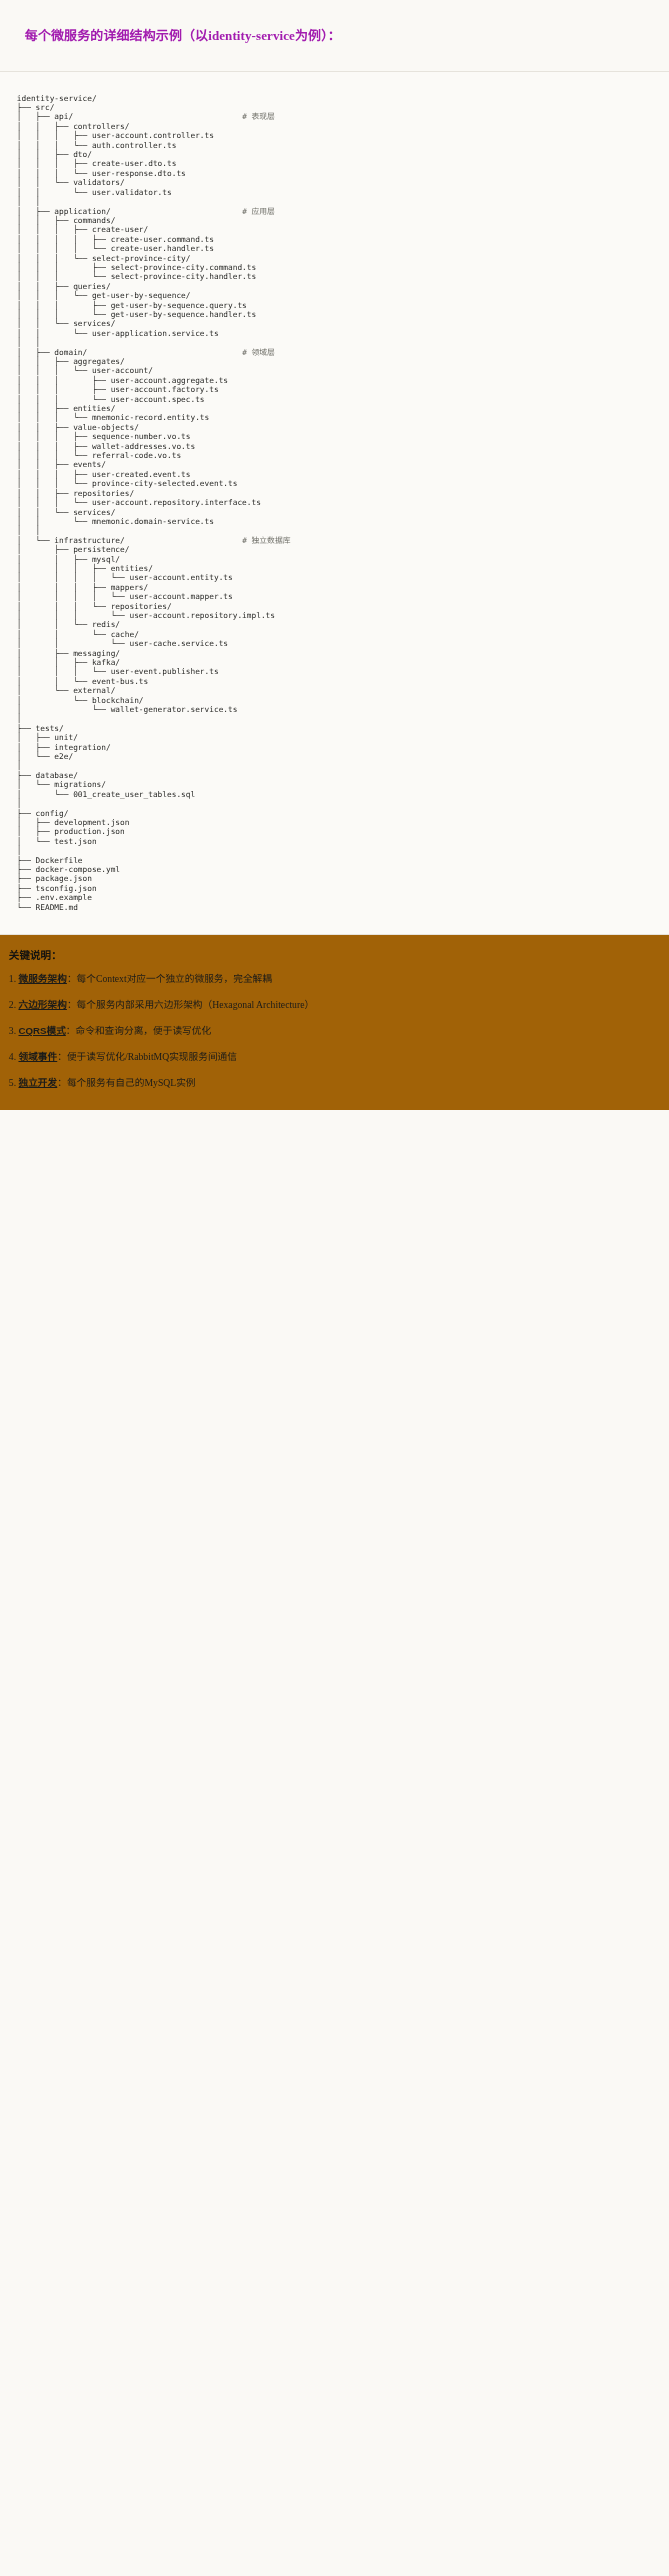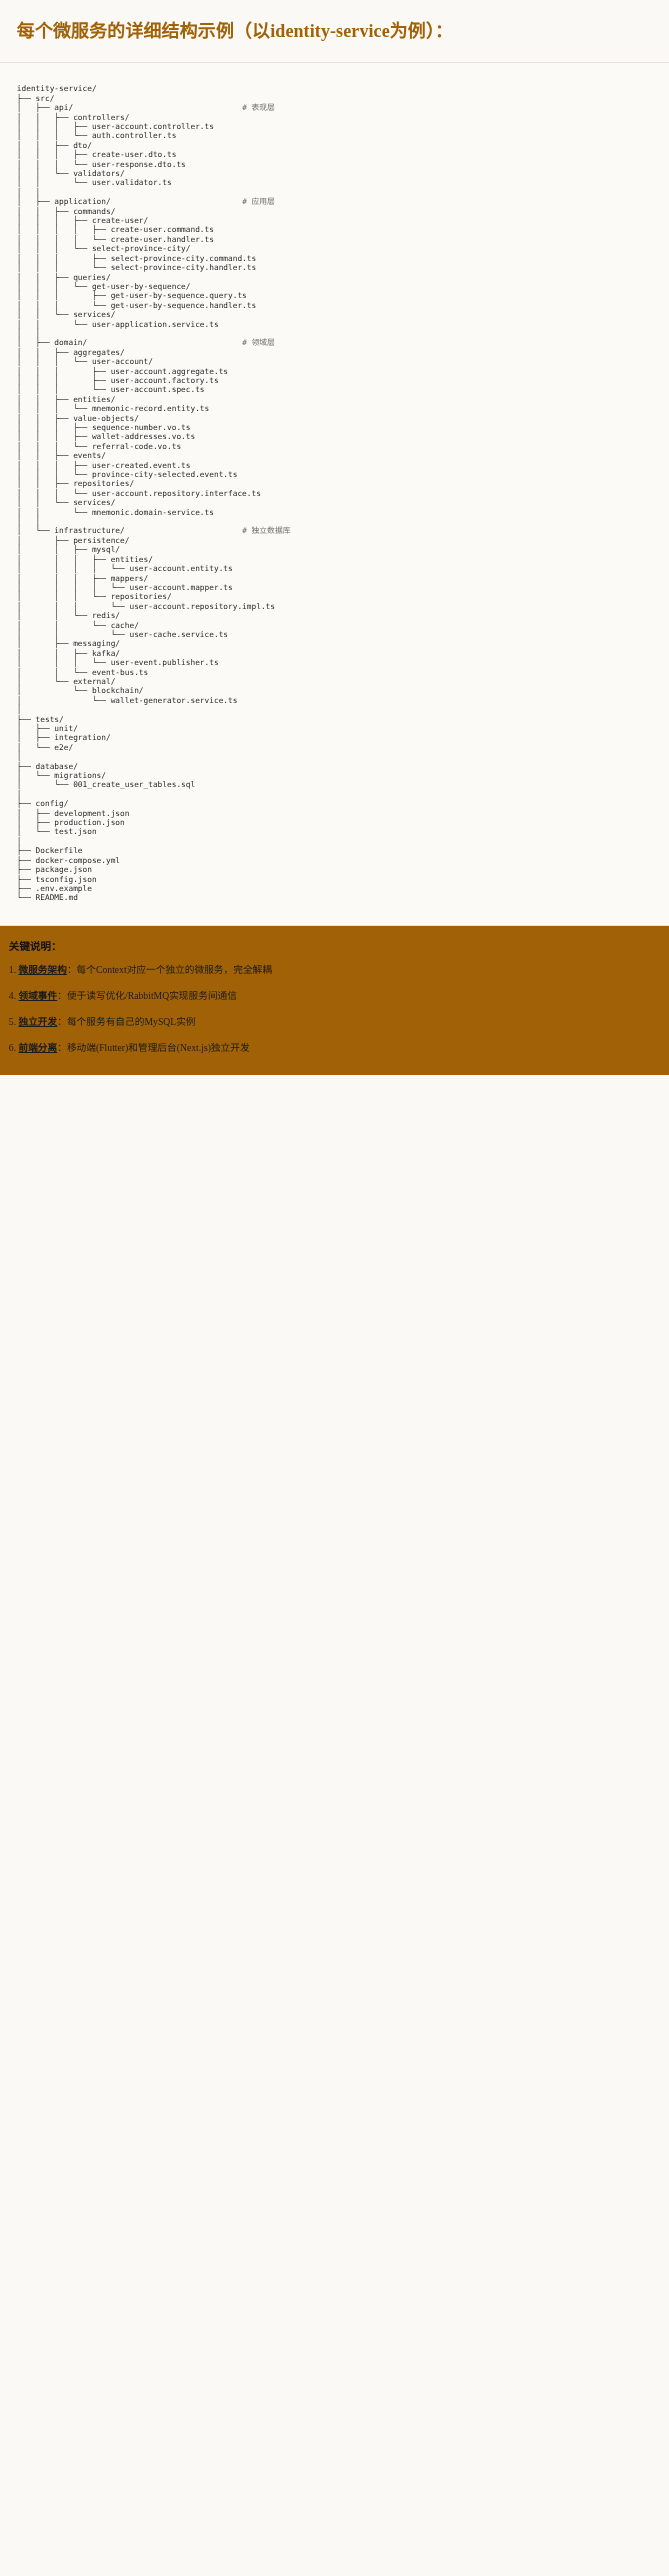--- a/index.html
+++ b/index.html
@@ -24,25 +24,25 @@
 
   
   .heading-block {
     padding: 11.3px 8.8px 10px 8.8px;
     border-bottom: 0.6px solid #e6e3dc;
     background: #faf9f5;
   }
   .heading-title {
     font-family: "Liberation Sans", "DejaVu Sans", sans-serif;
     font-weight: bold;
-    font-size: 18px;
+    font-size: 13px;
     line-height: 1.35;
     letter-spacing: 0.1px;
-    color: #a16207;
-    margin: 8px;
+    color: #a21caf;
+    margin: 16px;
   }
   .heading-title .latin {
     font-family: "Liberation Serif", "DejaVu Serif", serif;
     font-weight: bold;
   }
 
   
   .tree-block {
     padding: 13.8px 8.8px 13.8px 8.8px;
     border-bottom: 0.6px solid #e6e3dc;
@@ -202,20 +202,21 @@
 ├── package.json
 ├── tsconfig.json
 ├── .env.example
 └── README.md</pre>
   </div>
 
   <div class="notes-block">
     <h2 class="notes-title">关键说明：</h2>
     <ol class="notes-list">
         <li><span class="num">1. </span><span class="term">微服务架构</span><span class="desc">：</span><span class="desc">每个Context对应一个独立的微服务，完全解耦</span></li>
+        <li><span class="num">2. </span><span class="term">六边形架构</span><span class="desc">：</span><span class="desc">每个服务内部采用六边形架构（Hexagonal Architecture）</span></li>
+        <li><span class="num">3. </span><span class="term">CQRS模式</span><span class="desc">：</span><span class="desc">命令和查询分离，便于读写优化</span></li>
         <li><span class="num">4. </span><span class="term">领域事件</span><span class="desc">：</span><span class="desc">便于读写优化/RabbitMQ实现服务间通信</span></li>
         <li><span class="num">5. </span><span class="term">独立开发</span><span class="desc">：</span><span class="desc">每个服务有自己的MySQL实例</span></li>
-        <li><span class="num">6. </span><span class="term">前端分离</span><span class="desc">：</span><span class="desc">移动端(Flutter)和管理后台(Next.js)独立开发</span></li>
       </ol>
   </div>
 
 </div>
 
 
 </body></html>

